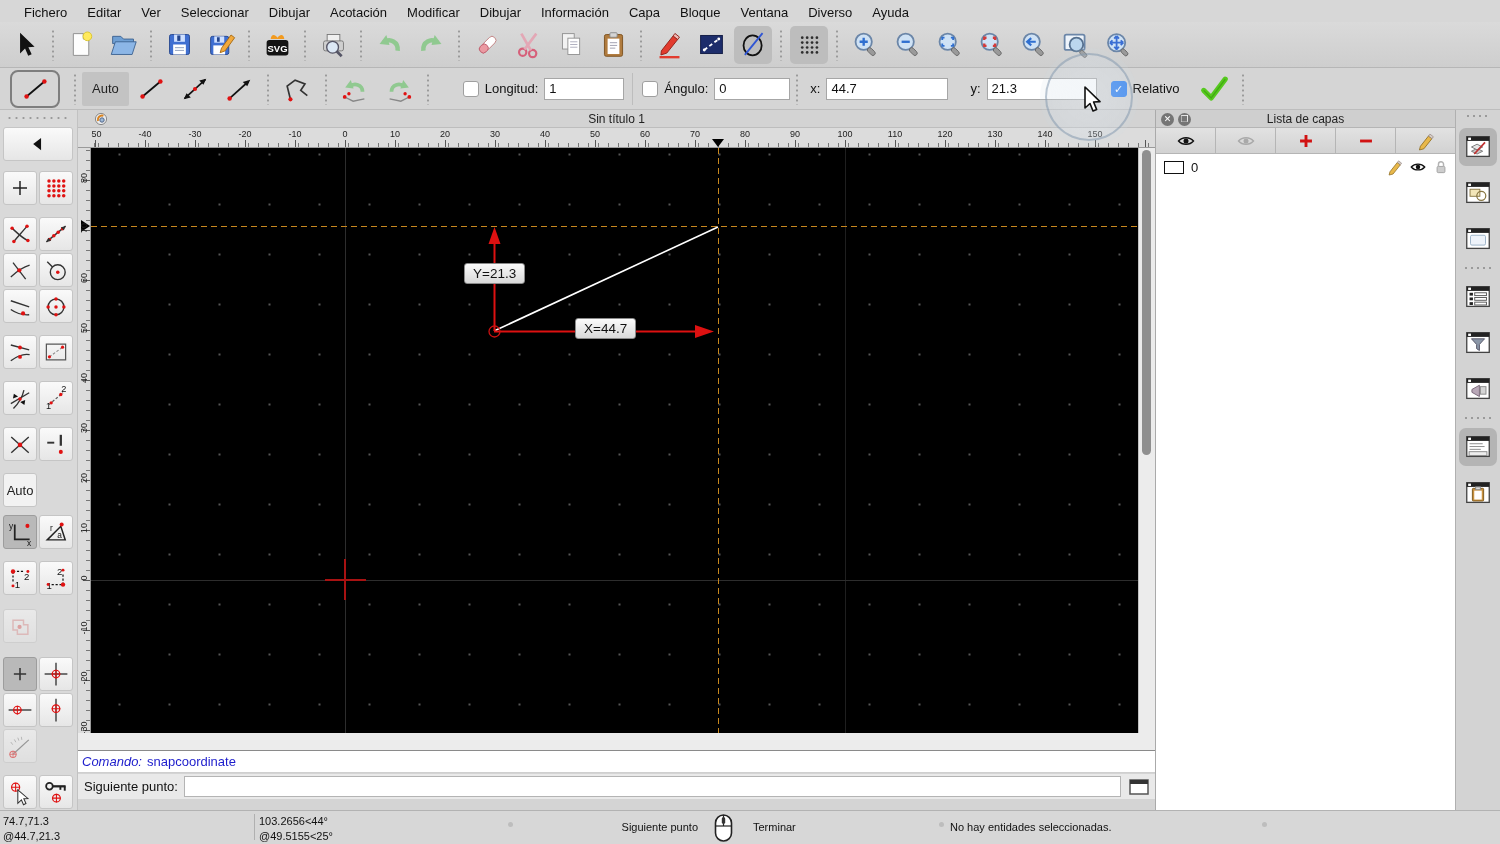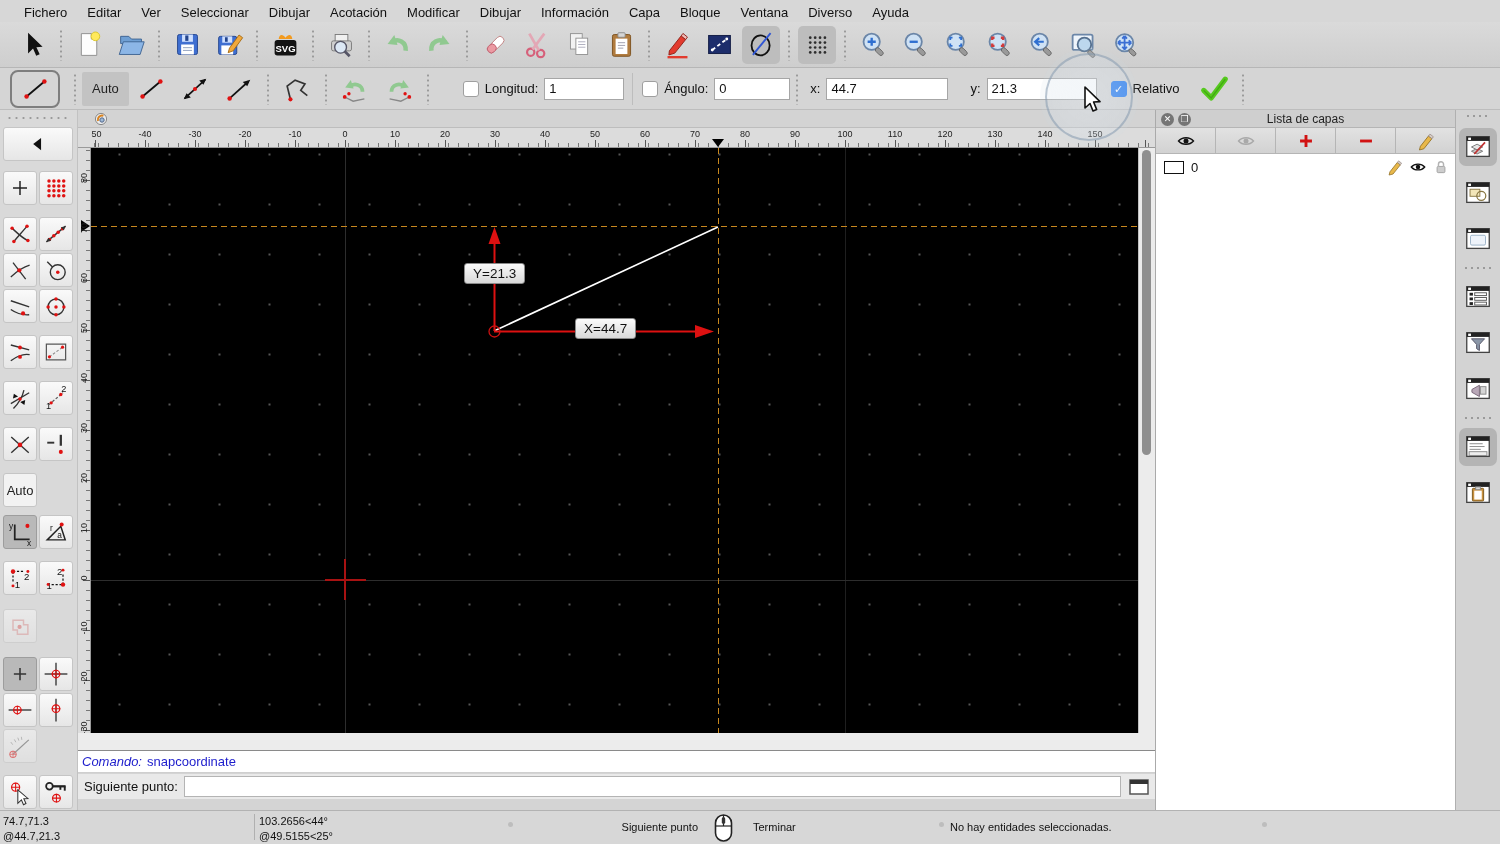--- a/index.html
+++ b/index.html
@@ -4,21 +4,21 @@
 <style>
   html,body{margin:0;padding:0;}
   body{font-family:"Liberation Sans","DejaVu Sans",sans-serif;background:#d4d4d4;width:1500px;height:844px;overflow:hidden;position:relative;}
   #app{position:absolute;inset:0;width:1500px;height:844px;background:#d4d4d4;}
 
   
   #menubar{position:absolute;left:0;top:0;width:1500px;height:26px;background:#d7d7d7;border-bottom:1px solid #bdbdbd;display:flex;align-items:center;padding-left:14px;box-sizing:border-box;}
   .menu-item{font-size:13px;color:#111;padding:0 10px;white-space:nowrap;}
 
   
-  #maintoolbar{position:absolute;left:0;top:22px;width:1500px;height:46px;background:linear-gradient(#dadada,#cecece);border-bottom:1px solid #b6b6b6;display:flex;align-items:center;padding-left:12px;box-sizing:border-box;}
+  #maintoolbar{position:absolute;left:0;top:22px;width:1500px;height:46px;background:linear-gradient(#dadada,#cecece);border-bottom:1px solid #b6b6b6;display:flex;align-items:center;padding-left:4px;box-sizing:border-box;}
   .tbtn{width:38px;height:38px;display:flex;align-items:center;justify-content:center;border-radius:5px;margin:0 2px;flex:none;}
   .tbtn.active{background:#bdbdbd;}
   .tbtn svg{width:29px;height:29px;display:block;}
   .tb-sep{width:4px;height:32px;margin:0 5px;flex:none;background-image:radial-gradient(circle,#9a9a9a 1px,transparent 1.2px);background-size:4px 5px;background-repeat:repeat-y;background-position:center top;}
 
   
   #optionsbar{position:absolute;left:0;top:68px;width:1500px;height:42px;background:#d5d5d5;border-bottom:1px solid #bdbdbd;display:flex;align-items:center;padding-left:10px;box-sizing:border-box;}
   #current-tool{width:46px;height:34px;border:2px solid #7e7e7e;border-radius:8px;display:flex;align-items:center;justify-content:center;background:#d5d5d5;margin-right:8px;flex:none;}
   #current-tool svg{width:30px;height:30px;}
   .auto-btn{height:34px;padding:0 10px;background:#c3c3c3;border-radius:2px;font-size:13px;color:#222;display:flex;align-items:center;flex:none;}
@@ -831,20 +831,21 @@
       </div>
     </div>
 
   <div id="docarea">
     <div id="tabbar">
       <span id="tabicon"><svg viewBox="0 0 14 14" width="14" height="14">
             <circle cx="7" cy="7" r="5.6" fill="#ececec" stroke="#8a8a8a"></circle>
             <path d="M4 9 A4.2 4.2 0 0 1 9.4 3.8" stroke="#d9821e" stroke-width="2" fill="none"></path>
             <circle cx="8" cy="8" r="2.2" fill="#9db8d6" stroke="#55688a"></circle>
           </svg></span>
+      <div id="tabtitle">Sin título 1</div>
     </div>
     <div id="corner"></div>
     <div id="ruler-top">
       <div class="minor"></div>
         <div class="major"></div>
       <div id="rt-marker" style="left:627px;"></div>
     <span class="rt-label" style="left: 4px;">-50</span>
         <span class="rt-label" style="left: 54px;">-40</span>
         <span class="rt-label" style="left: 104px;">-30</span>
         <span class="rt-label" style="left: 154px;">-20</span>

